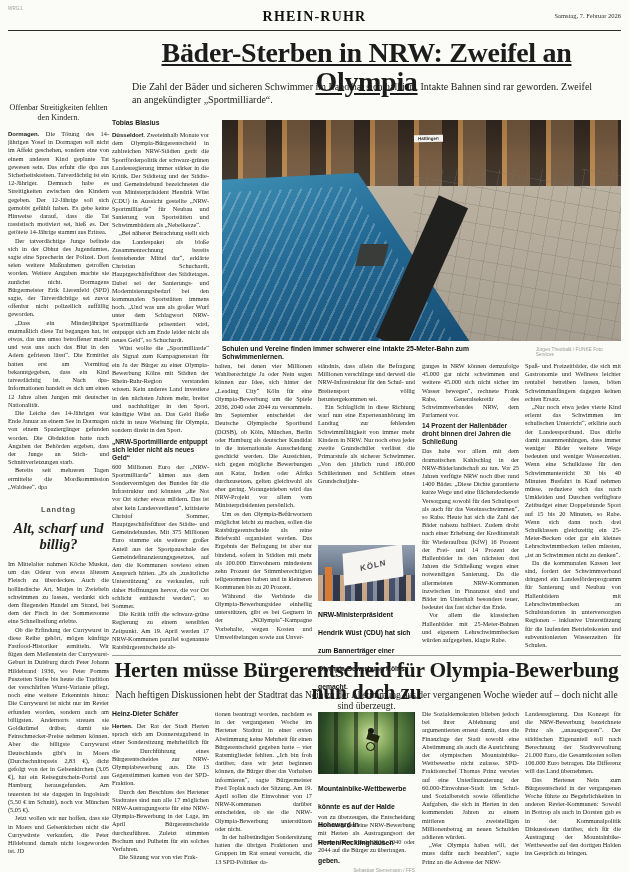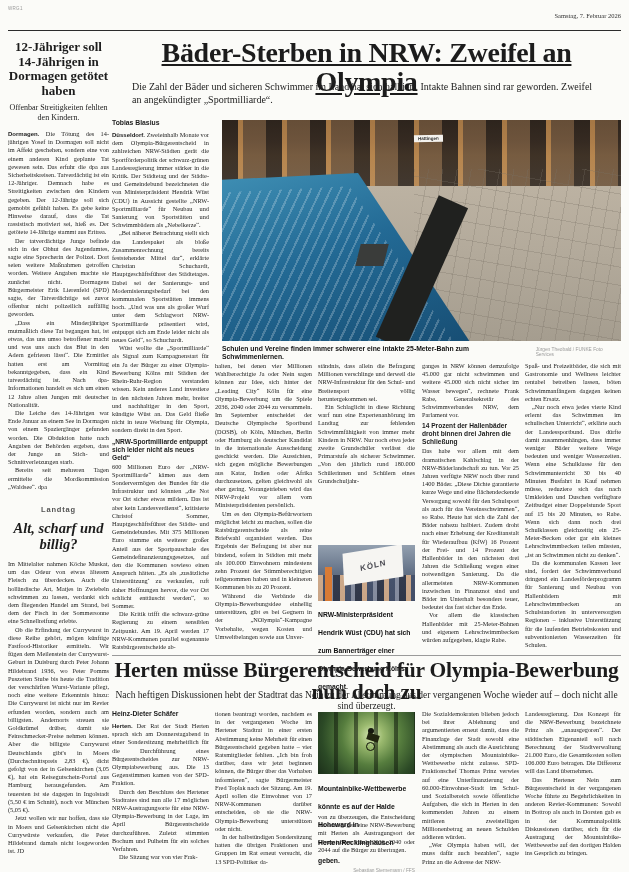--- a/index.html
+++ b/index.html
@@ -90,24 +90,24 @@
   .bike-wheel{position:absolute;left:49%;top:48%;width:7px;height:7px;border:1.5px solid #101208;border-radius:50%;background:transparent;}
   .bike-capbox{position:absolute;left:318px;top:777px;width:97px;}
   .h-col3t{position:absolute;left:318px;top:813px;width:97px;height:59px;}
 </style>
 </head>
 <body>
 
 <div id="page">
 
   <div class="edition">WRG1</div>
+  <div class="section-title">RHEIN-RUHR</div>
   <div class="issue-date">Samstag, 7. Februar 2026</div>
   <div class="mast-rule"></div>
 
-  <div class="left-head">12-Jähriger soll 14-Jährigen in Dormagen getötet haben</div>
   <div class="left-sub">Offenbar Streitigkeiten fehlten den Kindern.</div>
   <div class="left-body colbody">
       <p class="para flush"><b class="lead">Dormagen. </b>Die Tötung des 14-jährigen Yosef in Dormagen soll nicht im Affekt geschehen, sondern eine von einem anderen Kind geplante Tat gewesen sein. Das erfuhr die dpa aus Sicherheitskreisen. Tatverdächtig ist ein 12-Jähriger. Demnach habe es Streitigkeiten zwischen den Kindern gegeben. Der 12-Jährige soll sich gemobbt gefühlt haben. Es gebe keine Hinweise darauf, dass die Tat rassistisch motiviert sei, hieß es. Der getötete 14-Jährige stammt aus Eritrea.</p>
       <p class="para">Der tatverdächtige Junge befinde sich in der Obhut des Jugendamtes, sagte eine Sprecherin der Polizei. Dort seien weitere Maßnahmen getroffen worden. Weitere Angaben machte sie zunächst nicht. Dormagens Bürgermeister Erik Lierenfeld (SPD) sagte, der Tatverdächtige sei zuvor offenbar nicht polizeilich auffällig geworden.</p>
       <p class="para">„Dass ein Minderjähriger mutmaßlich diese Tat begangen hat, ist etwas, das uns umso betroffener macht und was uns auch das Blut in den Adern gefrieren lässt“. Die Ermittler hatten erst am Vormittag bekanntgegeben, dass ein Kind tatverdächtig ist. Nach dpa-Informationen handelt es sich um einen 12 Jahre alten Jungen mit deutscher Nationalität.</p>
       <p class="para">Die Leiche des 14-Jährigen war Ende Januar an einem See in Dormagen von einem Spaziergänger gefunden worden. Die Obduktion hatte nach Angaben der Behörden ergeben, dass der Junge an Stich- und Schnittverletzungen starb.</p>
       <p class="para">Bereits seit mehreren Tagen ermittelte die Mordkommission „Waldsee“. dpa</p>
     </div>
 
   <div class="glosse-label">Landtag</div>

